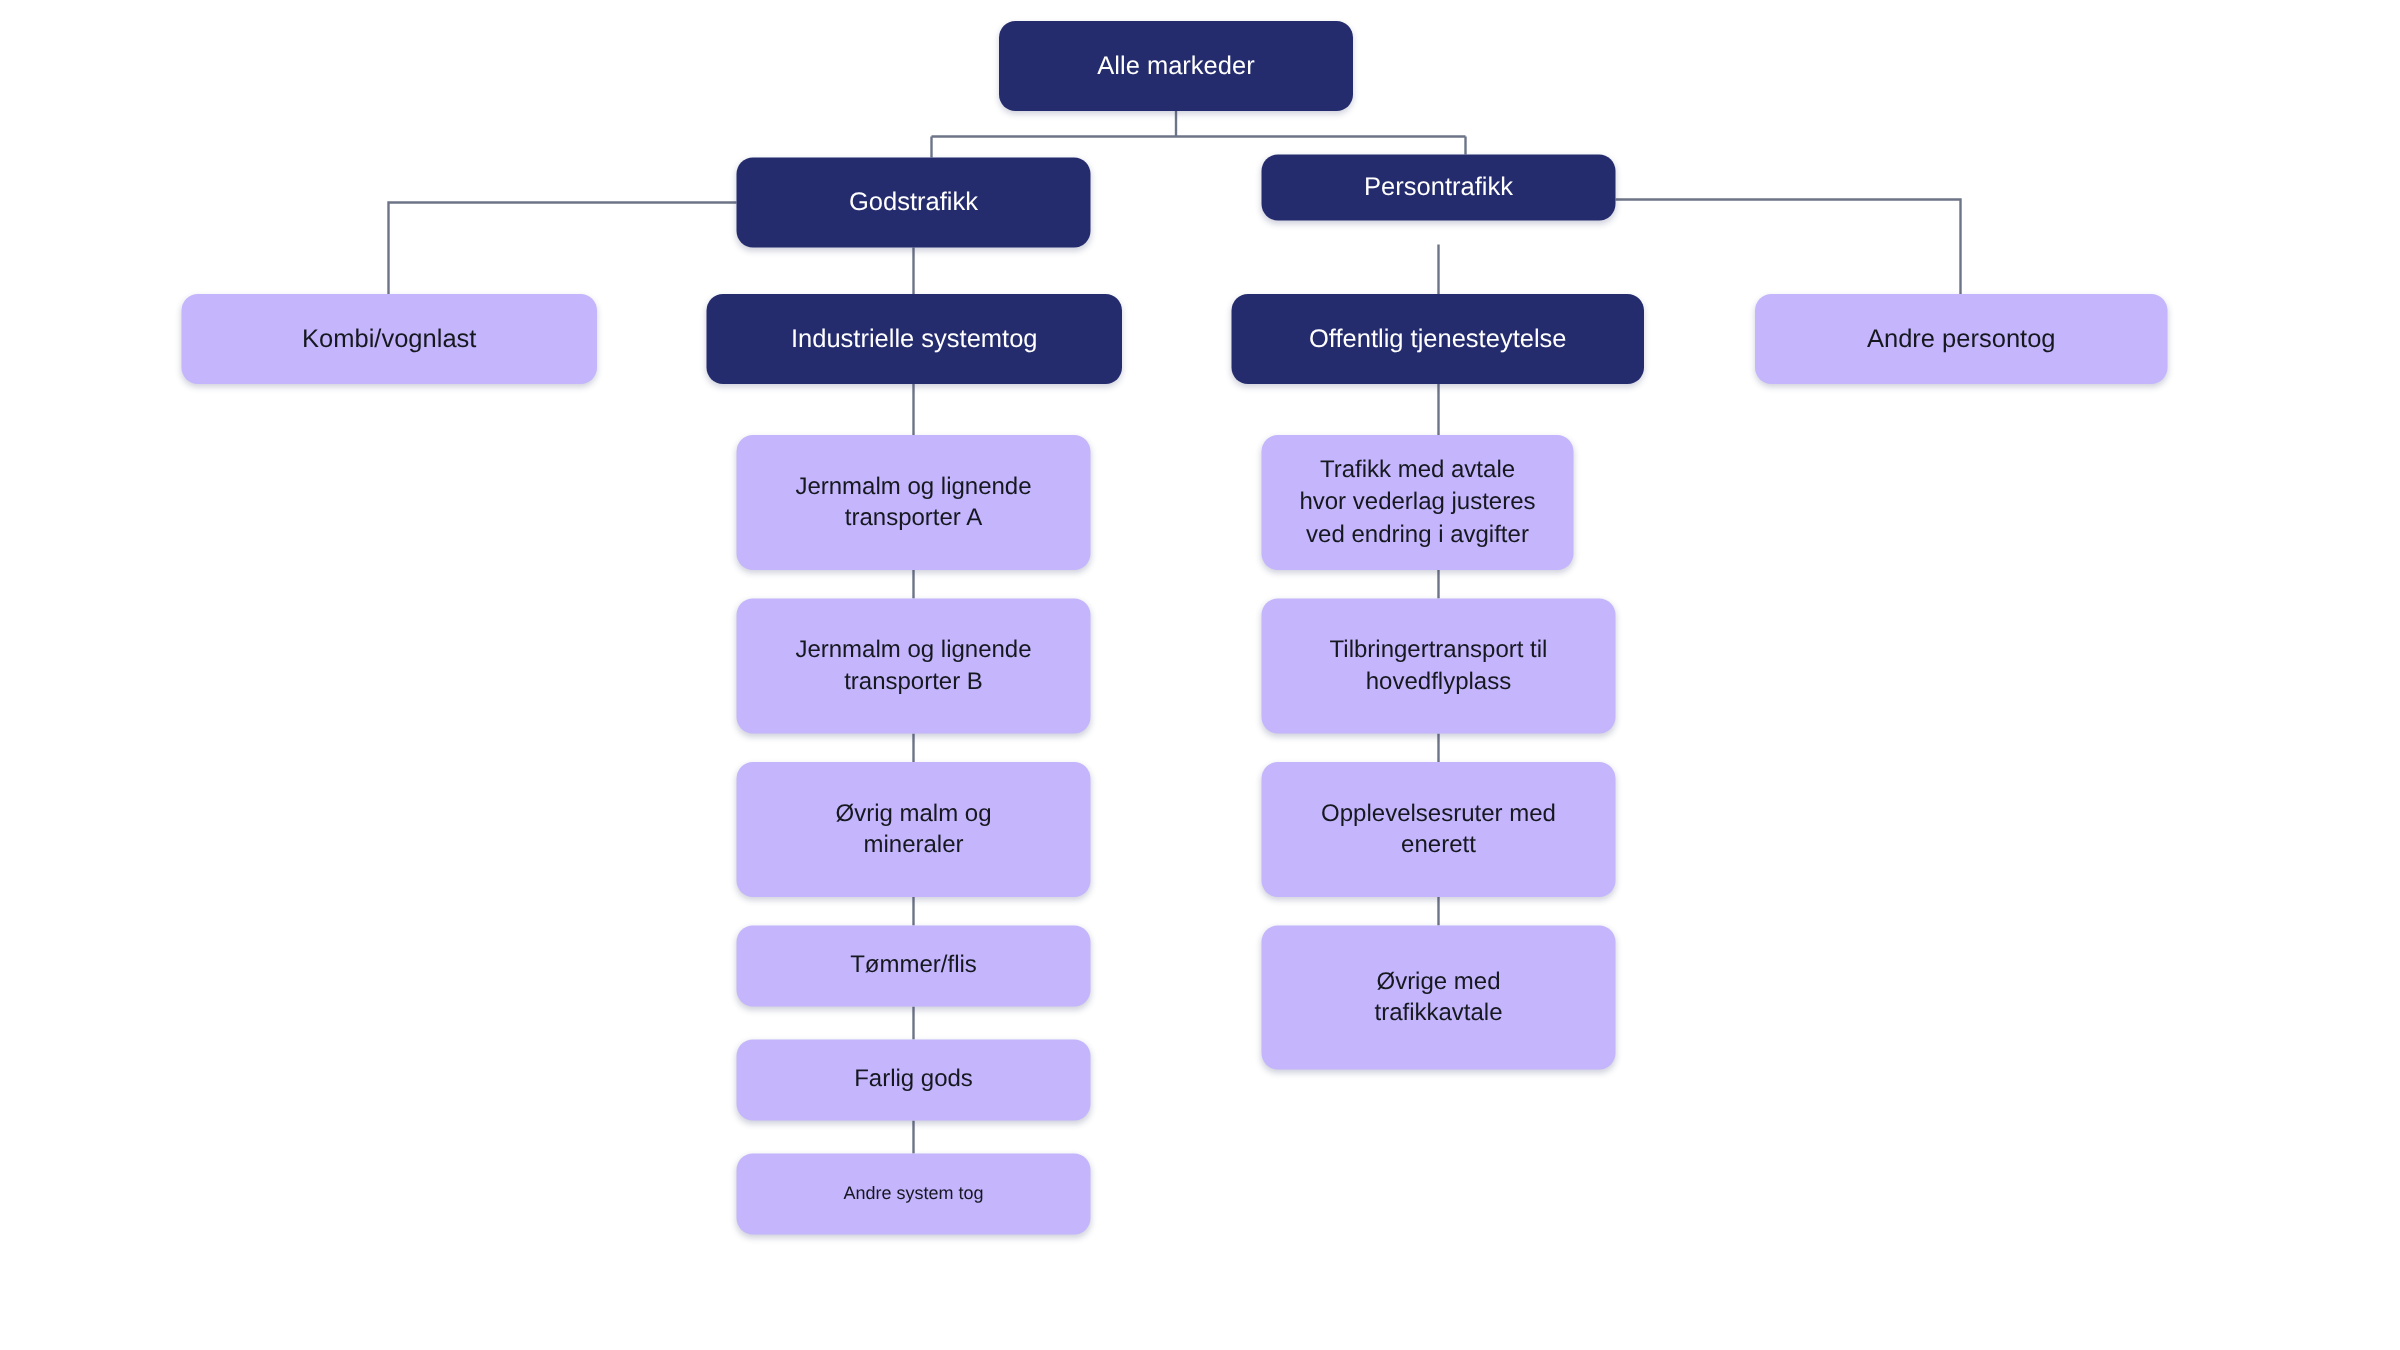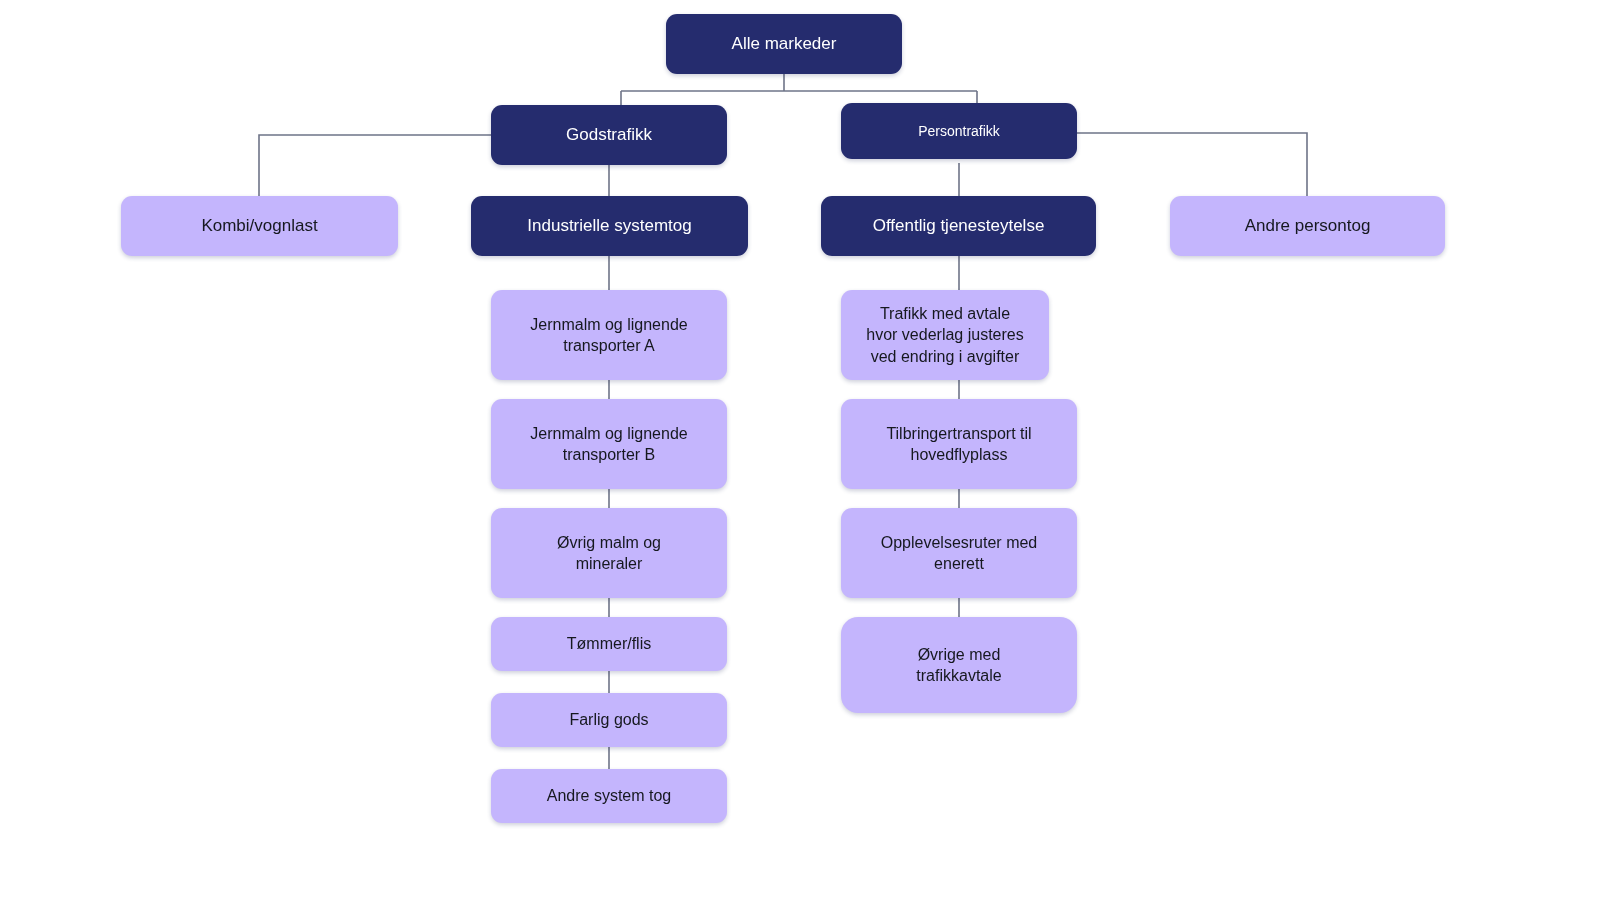--- a/index.html
+++ b/index.html
@@ -71,37 +71,37 @@
       <path d="M609,671 L609,693" fill="none" stroke="#6E7488" stroke-width="1.6"></path>
       <path d="M609,747 L609,769" fill="none" stroke="#6E7488" stroke-width="1.6"></path>
       <path d="M959,256 L959,290" fill="none" stroke="#6E7488" stroke-width="1.6"></path>
       <path d="M959,380 L959,399" fill="none" stroke="#6E7488" stroke-width="1.6"></path>
       <path d="M959,489 L959,508" fill="none" stroke="#6E7488" stroke-width="1.6"></path>
       <path d="M959,598 L959,617" fill="none" stroke="#6E7488" stroke-width="1.6"></path>
     </svg>
   <div id="nodes-layer">
       <div class="node dark" style="left: 666px; top: 14px; width: 236px; height: 60px; font-size: 17px;"><span class="node-label">Alle markeder</span></div>
       <div class="node dark" style="left: 491px; top: 105px; width: 236px; height: 60px; font-size: 17px;"><span class="node-label">Godstrafikk</span></div>
-      <div class="node dark" style="left: 841px; top: 103px; width: 236px; height: 56px; font-size: 14px;"><span class="node-label">Persontrafikk</span></div>
+      <div class="node dark" style="left: 841px; top: 103px; width: 236px; height: 44px; font-size: 17px;"><span class="node-label">Persontrafikk</span></div>
       <div class="node light" style="left: 121px; top: 196px; width: 277px; height: 60px; font-size: 17px;"><span class="node-label">Kombi/vognlast</span></div>
       <div class="node dark" style="left: 471px; top: 196px; width: 277px; height: 60px; font-size: 17px;"><span class="node-label">Industrielle systemtog</span></div>
       <div class="node dark" style="left: 821px; top: 196px; width: 275px; height: 60px; font-size: 17px;"><span class="node-label">Offentlig tjenesteytelse</span></div>
       <div class="node light" style="left: 1170px; top: 196px; width: 275px; height: 60px; font-size: 17px;"><span class="node-label">Andre persontog</span></div>
       <div class="node light" style="left: 491px; top: 290px; width: 236px; height: 90px; font-size: 16px;"><span class="node-label">Jernmalm og lignende
 transporter A</span></div>
       <div class="node light" style="left: 491px; top: 399px; width: 236px; height: 90px; font-size: 16px;"><span class="node-label">Jernmalm og lignende
 transporter B</span></div>
       <div class="node light" style="left: 491px; top: 508px; width: 236px; height: 90px; font-size: 16px;"><span class="node-label">Øvrig malm og
 mineraler</span></div>
       <div class="node light" style="left: 491px; top: 617px; width: 236px; height: 54px; font-size: 16px;"><span class="node-label">Tømmer/flis</span></div>
       <div class="node light" style="left: 491px; top: 693px; width: 236px; height: 54px; font-size: 16px; align-items: center;"><span class="node-label">Farlig gods</span></div>
-      <div class="node light" style="left: 491px; top: 769px; width: 236px; height: 54px; font-size: 16px;"><span class="node-label">Andre system tog</span></div>
+      <div class="node light" style="left: 491px; top: 769px; width: 236px; height: 54px; font-size: 12px;"><span class="node-label">Andre system tog</span></div>
       <div class="node light" style="left: 841px; top: 290px; width: 208px; height: 90px; font-size: 16px;"><span class="node-label">Trafikk med avtale
 hvor vederlag justeres
 ved endring i avgifter</span></div>
       <div class="node light" style="left: 841px; top: 399px; width: 236px; height: 90px; font-size: 16px;"><span class="node-label">Tilbringertransport til
 hovedflyplass</span></div>
       <div class="node light" style="left: 841px; top: 508px; width: 236px; height: 90px; font-size: 16px;"><span class="node-label">Opplevelsesruter med
 enerett</span></div>
-      <div class="node light" style="left: 841px; top: 617px; width: 236px; height: 96px; font-size: 16px; border-radius: 17px;"><span class="node-label">Øvrige med
+      <div class="node light" style="left: 841px; top: 617px; width: 236px; height: 96px; font-size: 16px;"><span class="node-label">Øvrige med
 trafikkavtale</span></div>
     </div>
 </div>
 
 </body></html>

